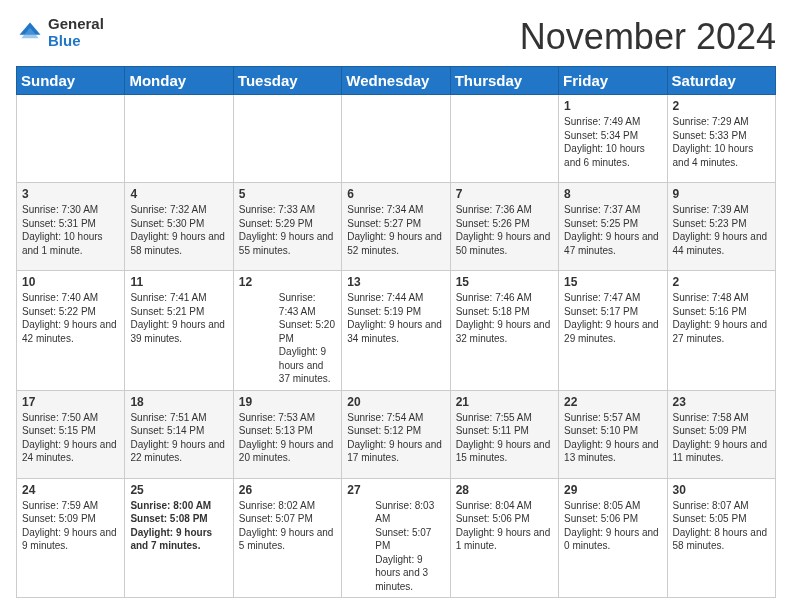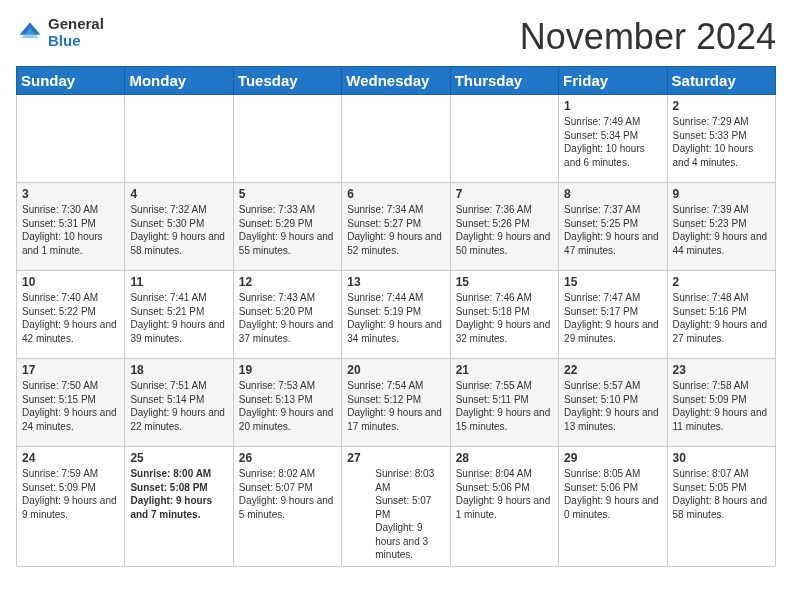--- a/index.html
+++ b/index.html
@@ -199,21 +199,21 @@
 Daylight: 9 hours and 42 minutes.</div>
         </td>
         <td>
           <span class="day-number">11</span>
           <div class="cell-content" style="white-space: pre-line;">Sunrise: 7:41 AM
 Sunset: 5:21 PM
 Daylight: 9 hours and 39 minutes.</div>
         </td>
         <td>
           <span class="day-number">12</span>
-          <div class="cell-content" style="white-space: pre-line;">Sunrise: 7:43 AM
+          <div class="cell-content" style="white-space: pre-line; margin-left: 40px;">Sunrise: 7:43 AM
 Sunset: 5:20 PM
 Daylight: 9 hours and 37 minutes.</div>
         </td>
         <td>
           <span class="day-number">13</span>
           <div class="cell-content" style="white-space: pre-line;">Sunrise: 7:44 AM
 Sunset: 5:19 PM
 Daylight: 9 hours and 34 minutes.</div>
         </td>
         <td>

